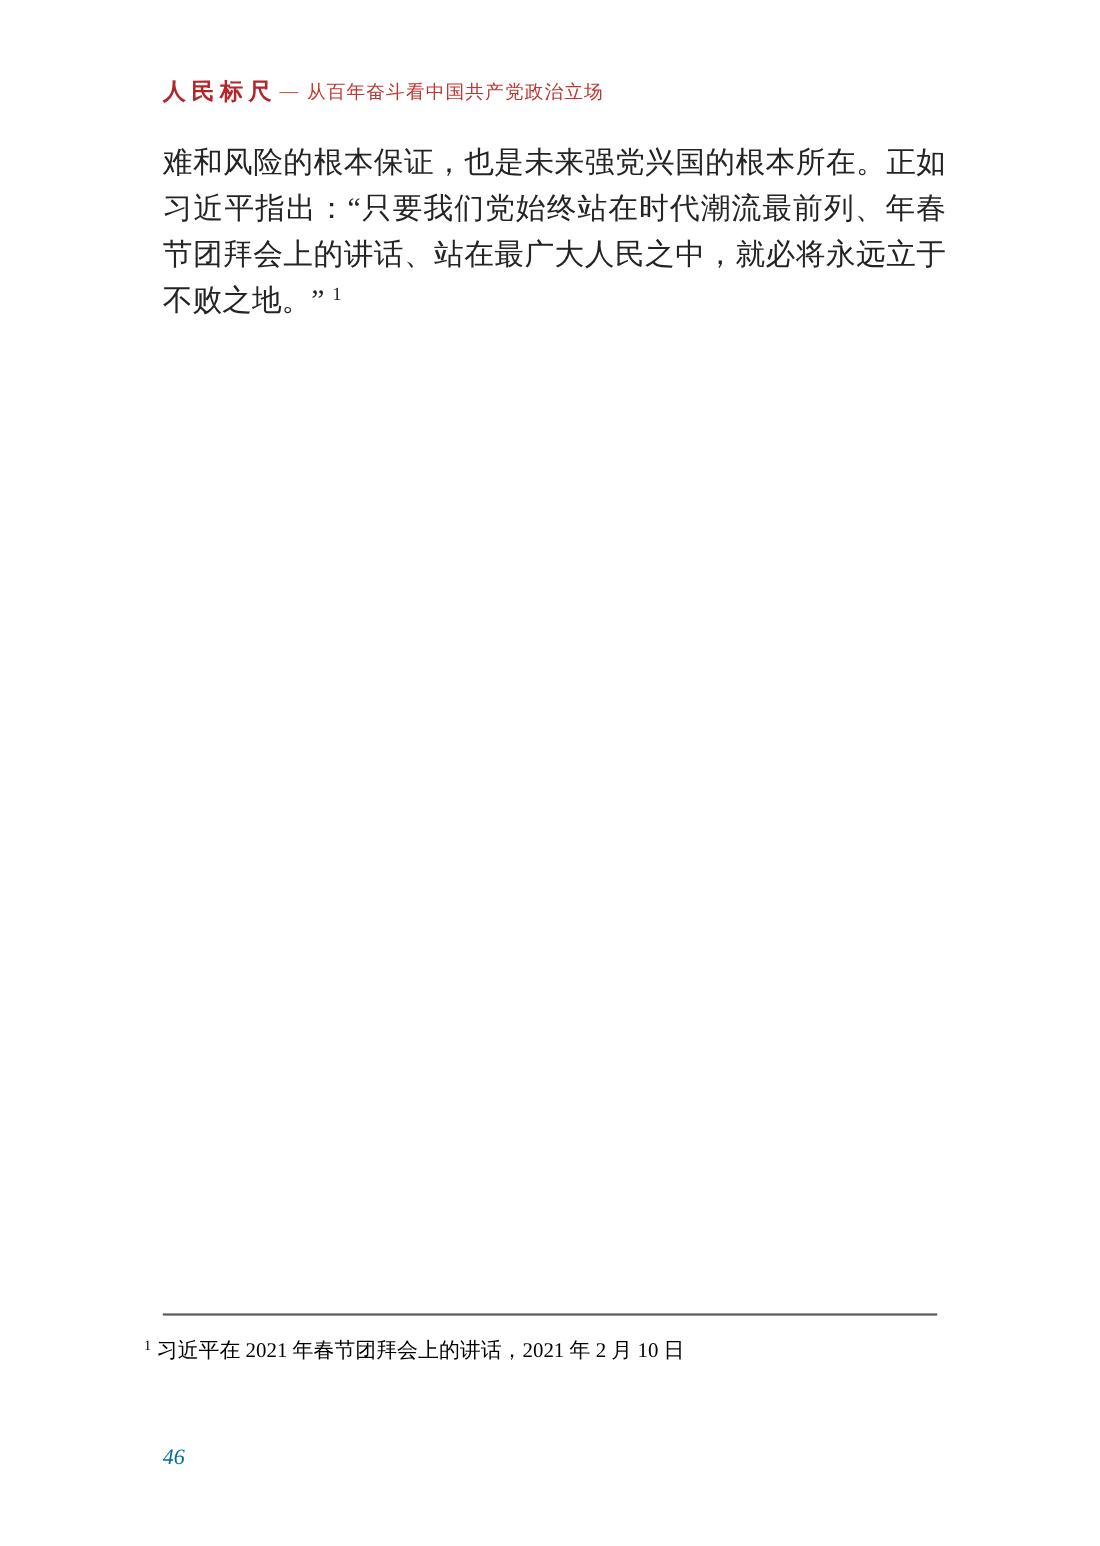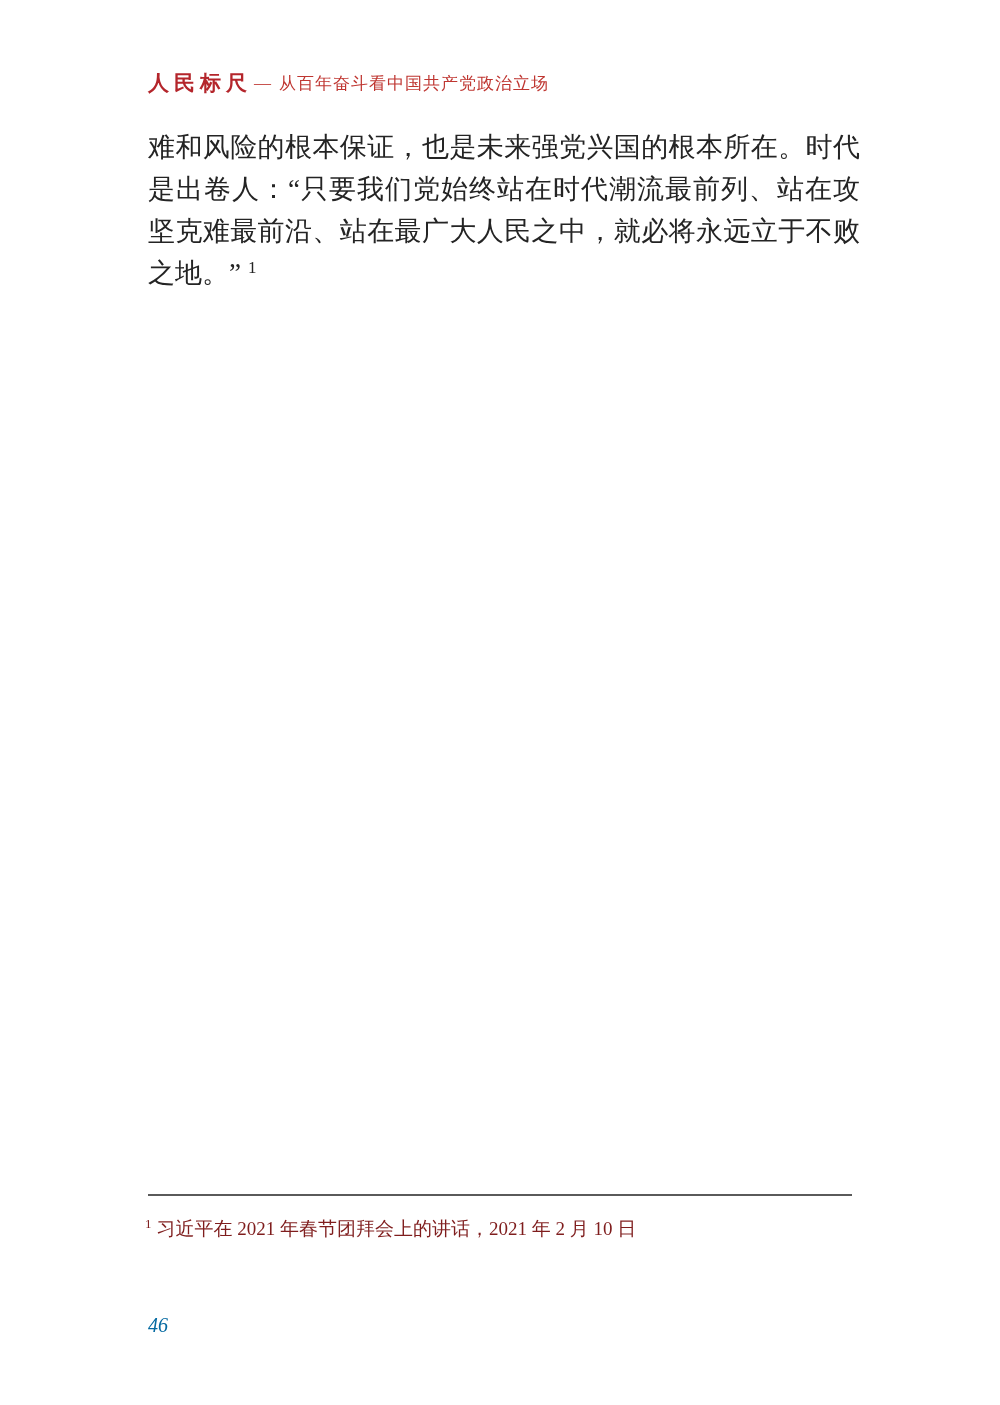--- a/index.html
+++ b/index.html
@@ -63,26 +63,26 @@
     .footnote-rule {
       position: absolute;
       left: 148px;
       top: 1194px;
       width: 704px;
       height: 2px;
       background: #5a5a5a;
     }
     .footnote {
       position: absolute;
-      left: 145px;
+      left: 131px;
       top: 1214px;
       width: 715px;
       font-size: 19px;
       line-height: 30px;
-      color: #7f1d1d;
+      color: #000000;
     }
     .footnote .fn-marker {
       font-size: 13px;
       line-height: 0;
       vertical-align: 7px;
       margin-right: 5px;
     }
     
     .page-number {
       position: absolute;
@@ -97,21 +97,21 @@
 </head>
 <body>
 
 <div class="page">
 
   <div class="running-header">
     <span class="book-title">人民标尺</span><span class="header-sep">—</span><span class="header-subtitle">从百年奋斗看中国共产党政治立场</span>
   </div>
 
   <div class="body-text">
-    <p class="para"><span>难和风险的根本保证，也是未来强党兴国的根本所在。时代是出卷人：“只要我们党始终站在时代潮流最前列、站在攻坚克难最前沿、站在最广大人民之中，就必将永远立于不败之地。”</span><sup class="fn-ref">1</sup></p>
+    <p class="para"><span>难和风险的根本保证，也是未来强党兴国的根本所在。正如习近平指出：“只要我们党始终站在时代潮流最前列、年春节团拜会上的讲话、站在最广大人民之中，就必将永远立于不败之地。”</span><sup class="fn-ref">1</sup></p>
   </div>
 
   <div class="footnote-rule"></div>
 
   <div class="footnote">
     <sup class="fn-marker">1</sup><span>习近平在 2021 年春节团拜会上的讲话，2021 年 2 月 10 日</span>
   </div>
 
   <div class="page-number">46</div>
 

